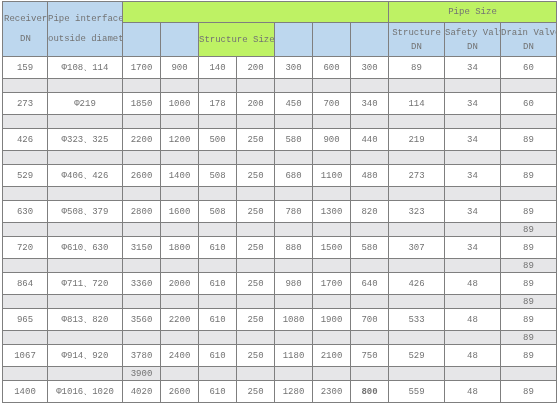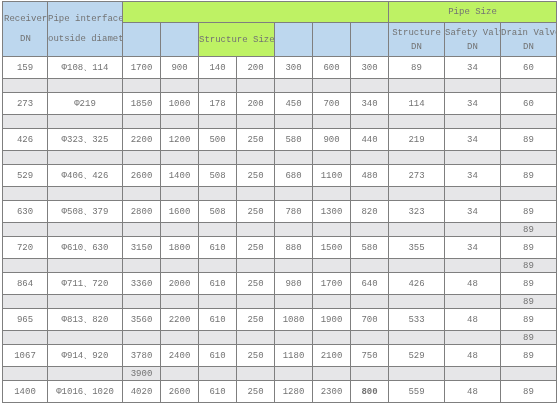--- a/index.html
+++ b/index.html
@@ -293,21 +293,21 @@
         <tr class="data">
           <td class="">720</td>
           <td class="">Φ610、630</td>
           <td class="">3150</td>
           <td class="">1800</td>
           <td class="">610</td>
           <td class="">250</td>
           <td class="">880</td>
           <td class="">1500</td>
           <td class="">580</td>
-          <td class="">355</td>
+          <td class="">307</td>
           <td class="">34</td>
           <td class="">89</td>
         </tr>
         <tr class="spacer">
           <td></td>
           <td></td>
           <td></td>
           <td></td>
           <td></td>
           <td></td>

